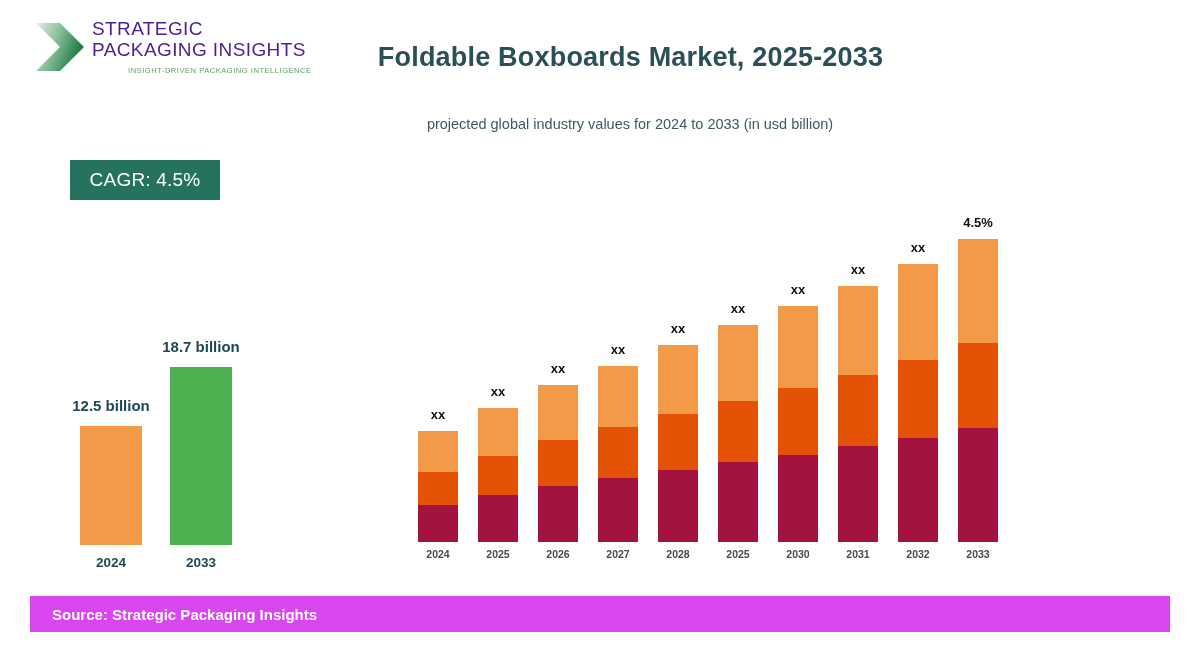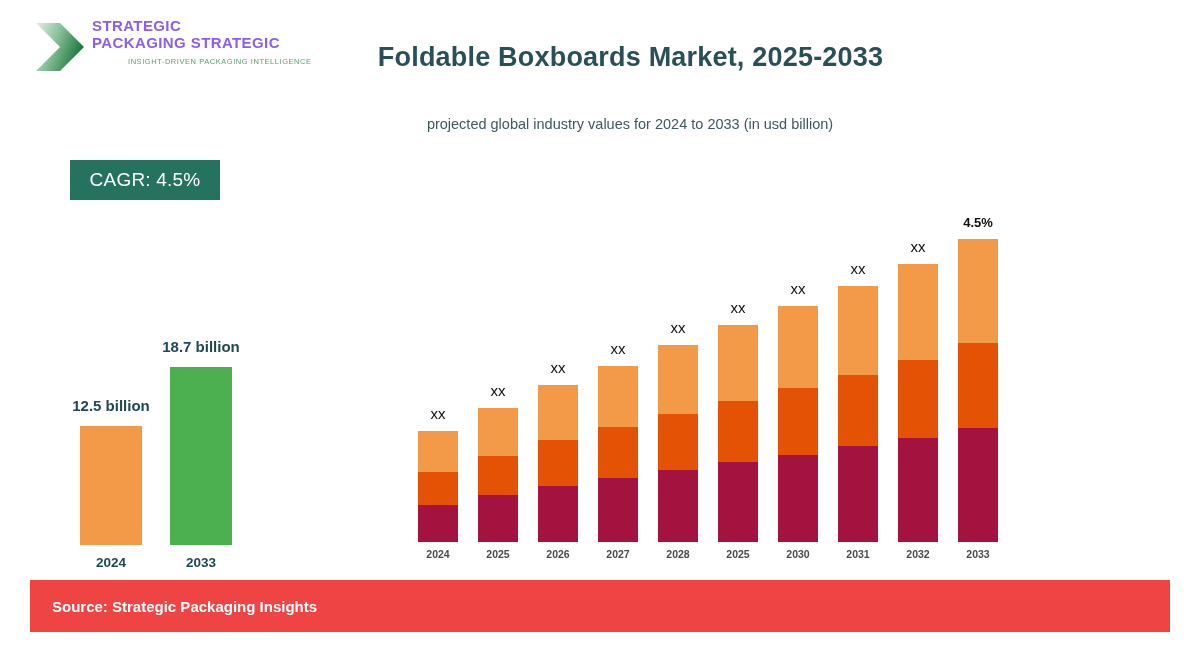--- a/index.html
+++ b/index.html
@@ -11,22 +11,22 @@
     overflow:hidden;
   }
 
   
   #logo { position:absolute; left:30px; top:16px; width:230px; height:62px; }
   #logo-chevron {
     position:absolute; left:4px; top:4px; width:52px; height:54px;
   }
   #logo-text { position:absolute; left:62px; top:2px; }
   .logo-line {
-    font-size:15px; font-weight:bold; letter-spacing:.4px;
-    color:#8b5cf6; line-height:1.12; white-space:nowrap;
+    font-size:19px; font-weight:normal; letter-spacing:.4px;
+    color:#4c1d95; line-height:1.12; white-space:nowrap;
   }
   #logo-tagline {
     font-size:7.5px; letter-spacing:.55px; color:#5aa06a;
     margin-top:5px; white-space:nowrap;padding-left:36px;
   }
 
   
   #chart-title {
     position:absolute; left:18px; top:42px; width:1200px;
     text-align:center; padding-left:25px;
@@ -61,34 +61,34 @@
     font-size:13.5px; font-weight:bold; color:#1f4855;
   }
 
   
   #stacked-chart { position:absolute; left:400px; top:200px; width:620px; height:360px; }
   .sb-group { position:absolute; bottom:0; width:40px; }
   .sb-stack { position:absolute; bottom:18px; width:40px; }
   .sb-seg { width:100%; }
   .sb-toplabel {
     position:absolute; width:70px; text-align:center;
-    font-size:15px; font-weight:normal; color:#111111;
+    font-size:13px; font-weight:bold; color:#111111;
     left:-15px;
   }
   .sb-toplabel.pct { font-weight:bold; font-size:13px; }
   .sb-year {
     position:absolute; bottom:0; width:52px; left:-6px; text-align:center;
     font-size:10.5px; color:#4a4a4a; font-weight:bold;
   }
 
   
   #footer {
     position:absolute; left:30px; bottom:18px;
-    width:1140px; height:52px;
-    background:#ef4444; color:#ffffff;
+    width:1140px; height:36px;
+    background:#d946ef; color:#ffffff;
     display:flex; align-items:center; justify-content:space-between;
     padding:0 22px;
   }
   .footer-text { font-size:15px; font-weight:bold; }
 </style>
 </head>
 <body>
 
 <div id="logo">
   <svg id="logo-chevron" viewBox="0 0 52 54">
@@ -96,21 +96,21 @@
       <linearGradient id="chevGrad" x1="0" y1="0" x2="1" y2="0.4">
         <stop offset="0%" stop-color="#e4eee6"></stop>
         <stop offset="45%" stop-color="#8fc3a0"></stop>
         <stop offset="100%" stop-color="#1d7a3d"></stop>
       </linearGradient>
     </defs>
     <path d="M2 3 L26 3 L50 27 L26 51 L2 51 L26 27 Z" fill="url(#chevGrad)"></path>
   </svg>
   <div id="logo-text">
     <div class="logo-line">STRATEGIC</div>
-    <div class="logo-line">PACKAGING STRATEGIC</div>
+    <div class="logo-line">PACKAGING INSIGHTS</div>
     <div id="logo-tagline">INSIGHT-DRIVEN PACKAGING INTELLIGENCE</div>
   </div>
 </div>
 
 <div id="chart-title">Foldable Boxboards Market, 2025-2033</div>
 <div id="chart-subtitle">projected global industry values for 2024 to 2033 (in usd billion)</div>
 
 <div id="cagr-badge">CAGR: 4.5%</div>
 
 <div id="compare-panel">

